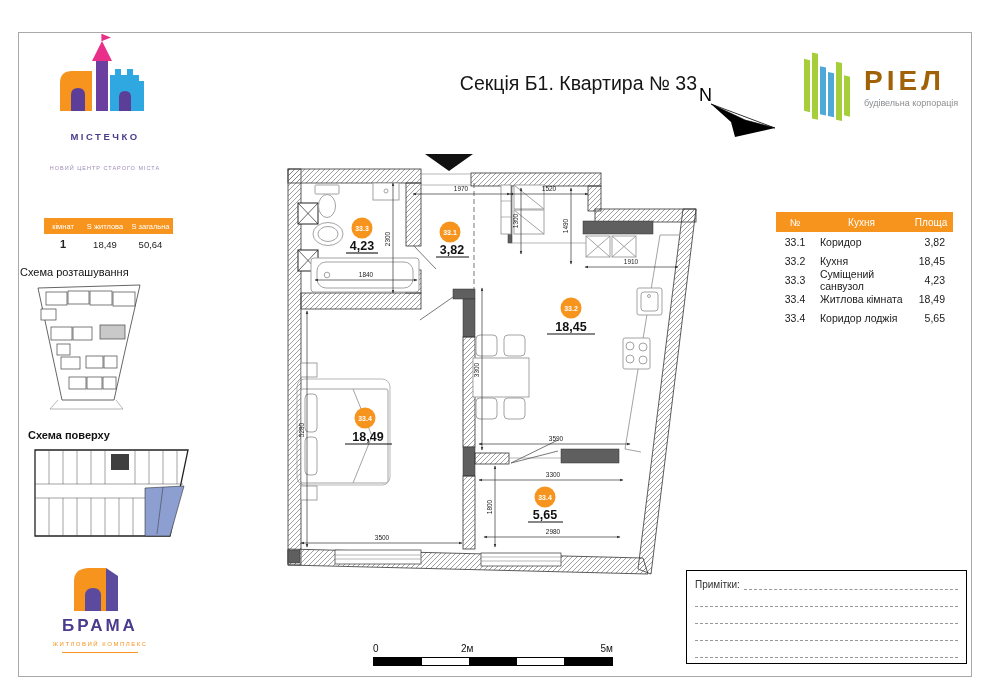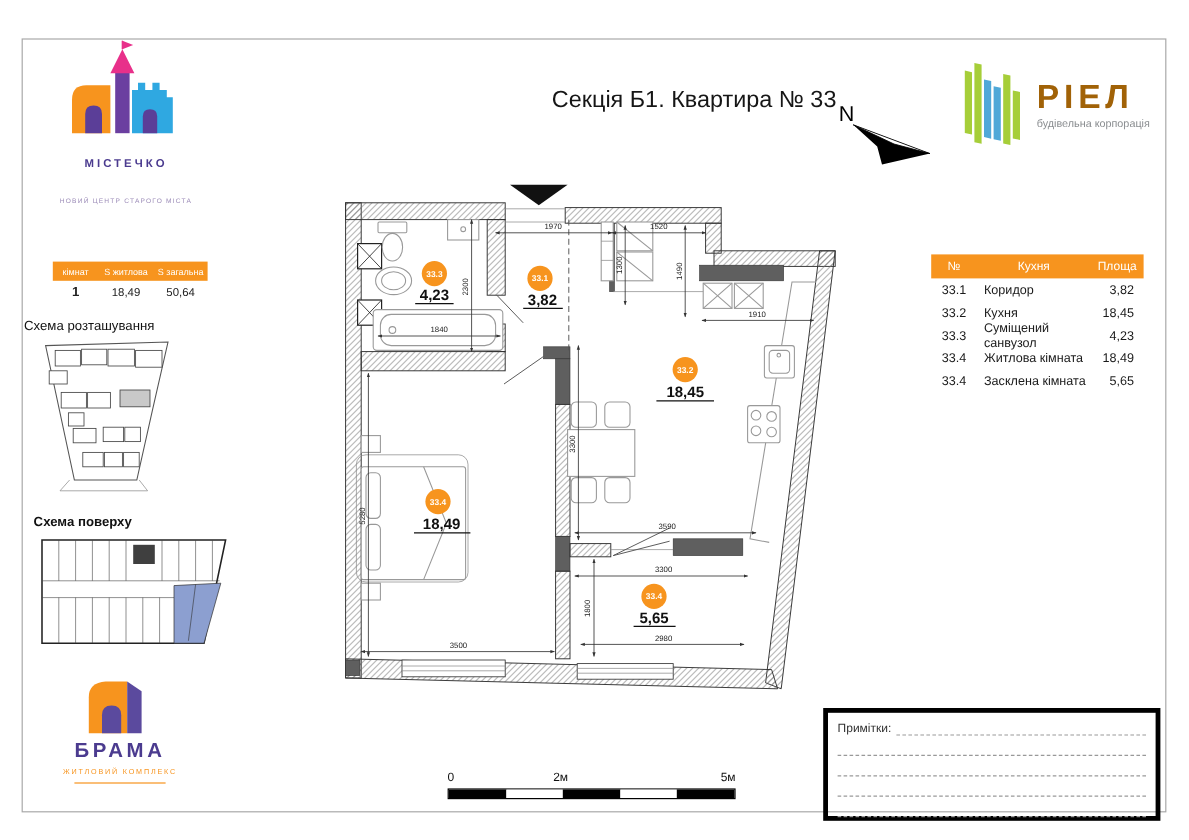--- a/index.html
+++ b/index.html
@@ -35,21 +35,21 @@
   
   .rtable{left:776px;top:212px;width:177px;font-size:10.5px;}
   .rt-head{display:flex;background:#F7941E;color:#fff;font-size:10px;height:20px;align-items:center;}
   .rt-head div{text-align:center;}
   .rt-c1{width:38px}.rt-c2{width:95px}.rt-c3{width:44px}
   .rt-row{display:flex;height:19px;align-items:center;color:#1a1a1a;}
   .rt-row .rt-c1{text-align:center;}
   .rt-row .rt-c2{text-align:left;padding-left:6px;width:89px;}
   .rt-row .rt-c3{text-align:right;padding-right:8px;width:36px;}
   
-  .notes{left:686px;top:590px;width:281px;height:94px;border:4px solid #000000;padding:6px 8px;box-sizing:border-box;}
+  .notes{left:686px;top:570px;width:281px;height:94px;border:1px solid #000000;padding:6px 8px;box-sizing:border-box;}
   .notes-r1{display:flex;align-items:flex-end;height:13px;}
   .notes-label{font-size:10px;color:#333;white-space:nowrap;}
   .dash{flex:1;border-bottom:1.5px dashed #999;margin-left:4px;}
   .dashline{border-bottom:1.5px dashed #999;height:16px;}
   
   .scalebar{left:373px;top:643px;width:240px;height:26px;font-size:10px;color:#111;}
   .sb-bar{position:absolute;top:14px;left:0;width:238px;height:7px;border:1px solid #000;display:flex;}
   .sb-bar div{flex:1;}
   .sb-k{background:#000;} .sb-w{background:#fff;}
   .sb-0{position:absolute;left:0;top:0;} .sb-2{position:absolute;left:88px;top:0;text-align:center;} .sb-5{position:absolute;right:0;top:0;}
@@ -205,21 +205,21 @@
       <div class="rt-c2">Суміщений санвузол</div>
       <div class="rt-c3">4,23</div>
     </div>
     <div class="rt-row">
       <div class="rt-c1">33.4</div>
       <div class="rt-c2">Житлова кімната</div>
       <div class="rt-c3">18,49</div>
     </div>
     <div class="rt-row">
       <div class="rt-c1">33.4</div>
-      <div class="rt-c2">Засклена кімната</div>
+      <div class="rt-c2">Коридор лоджія</div>
       <div class="rt-c3">5,65</div>
     </div>
   </div>
 
   <svg class="b" style="left:273px;top:146px;width:440px;height:448px" viewBox="0 0 440 448">
     <defs>
       <pattern id="h" patternUnits="userSpaceOnUse" width="5" height="5">
         <path d="M0,5 L5,0" stroke="#777" stroke-width=".7"></path>
       </pattern>
       <marker id="da" viewBox="0 0 10 10" refX="8" refY="5" markerWidth="6" markerHeight="6" orient="auto-start-reverse">

